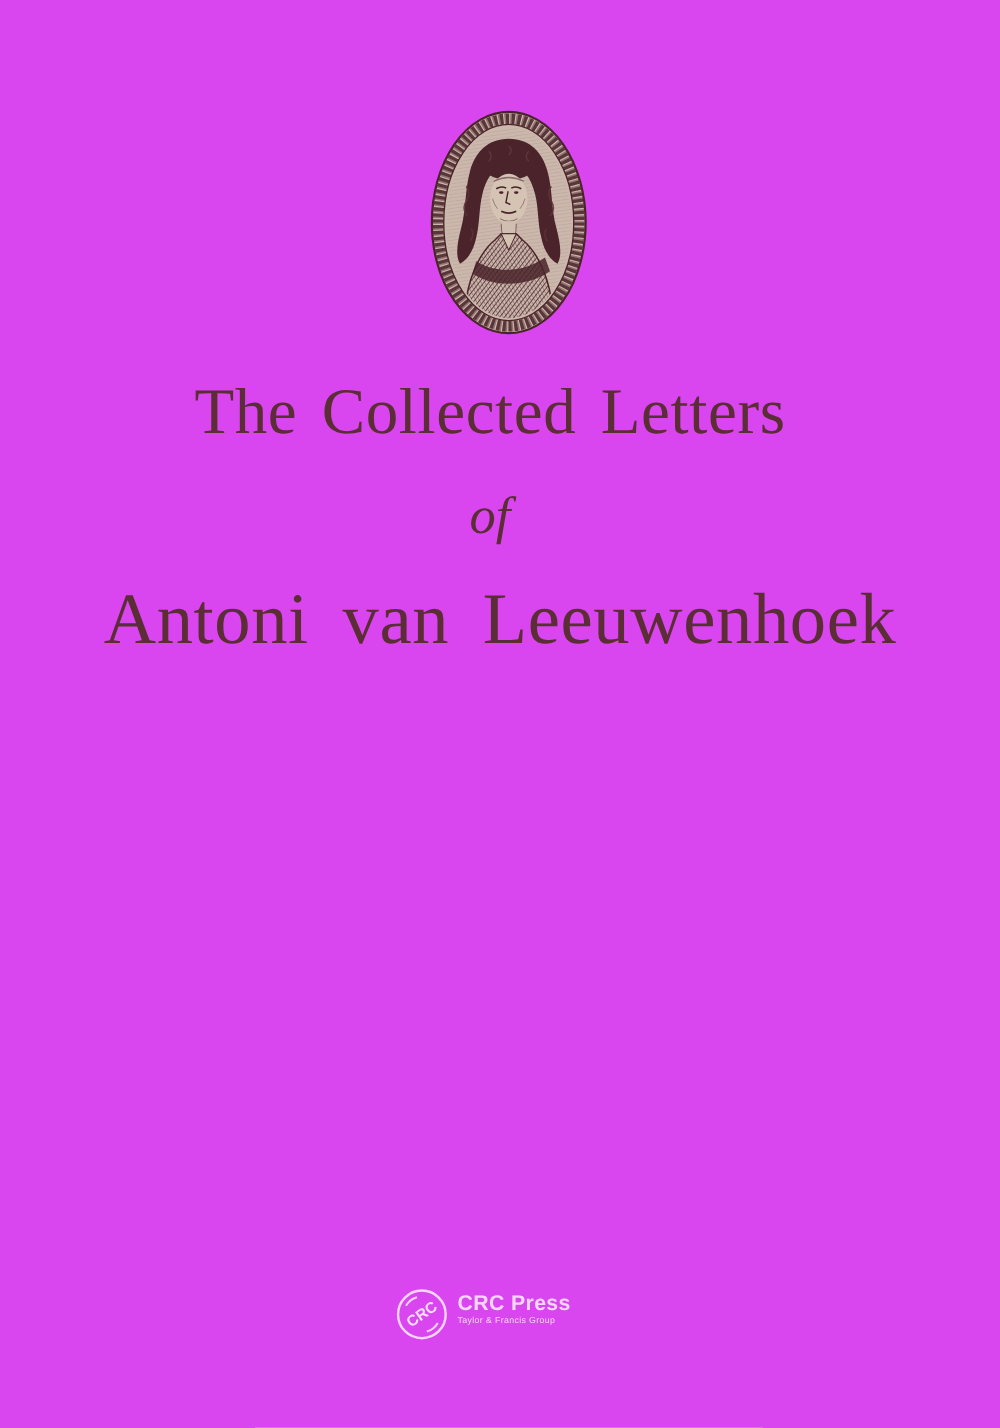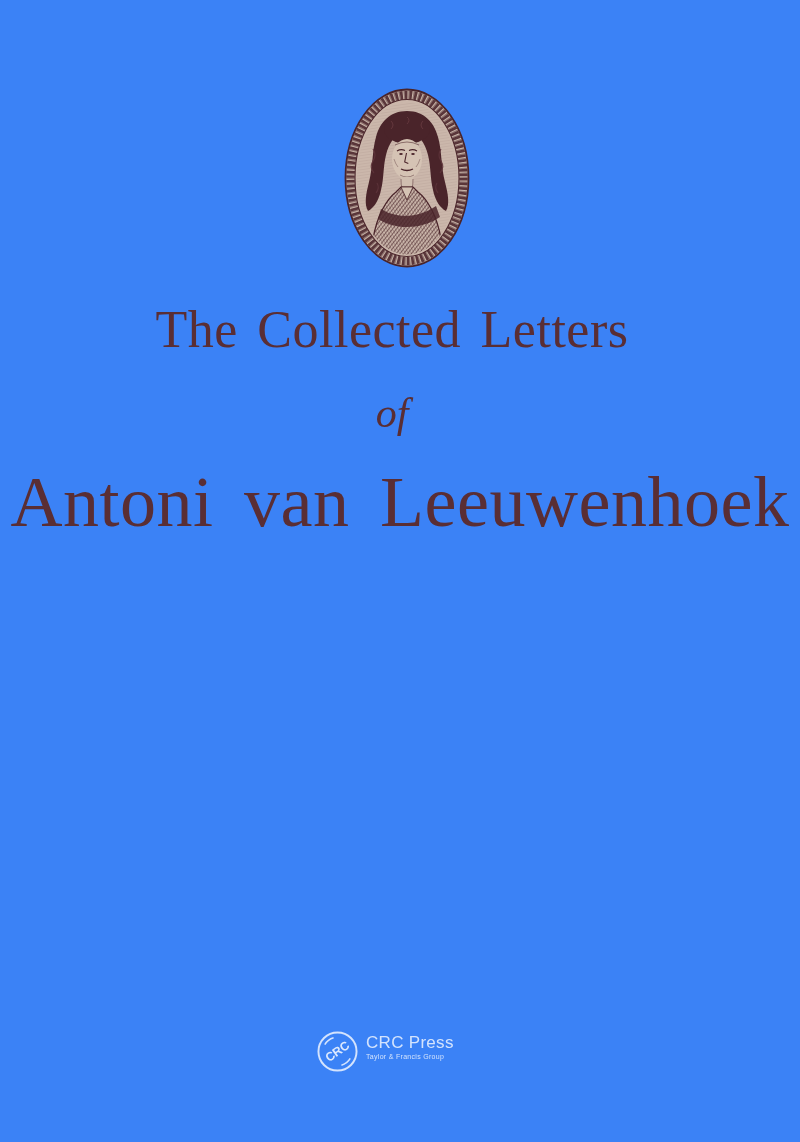--- a/index.html
+++ b/index.html
@@ -4,21 +4,21 @@
 <style>
   html, body {
     margin: 0;
     padding: 0;
     background: #c2a89d;
   }
   .cover {
     position: relative;
     width: 800px;
     height: 1142px;
-    background: #3b82f6;
+    background: #d946ef;
     overflow: hidden;
     font-family: "Liberation Serif", serif;
     color: #5a2e34;
   }
   .centered {
     position: absolute;
     left: 0;
     width: 784px;
     text-align: center;
     white-space: nowrap;
@@ -41,21 +41,21 @@
   .title-line-2 {
     top: 392px;
     font-size: 42px;
     line-height: 1;
     color: #5a2e34;
     font-style: italic;
   }
   .title-line-3 {
     top: 466px;
     width: 800px;
-    font-size: 72px;
+    font-size: 58px;
     line-height: 1;
     letter-spacing: 0.5px;
     word-spacing: 12px;
     color: #5a2e34;
   }
   .byline {
     top: 638px;
     font-size: 19px;
     line-height: 30px;
     font-weight: 700;
@@ -85,21 +85,21 @@
     height: 43px;
     flex: 0 0 auto;
   }
   .publisher-text {
     display: flex;
     flex-direction: column;
     padding-top: 3px;
   }
   .publisher-name {
     font-size: 17px;
-    font-weight: 400;
+    font-weight: 700;
     line-height: 19px;
     letter-spacing: 0.3px;
   }
   .publisher-group {
     font-size: 7px;
     line-height: 9px;
     letter-spacing: 0.3px;
     font-weight: 400;
   }
 </style>

